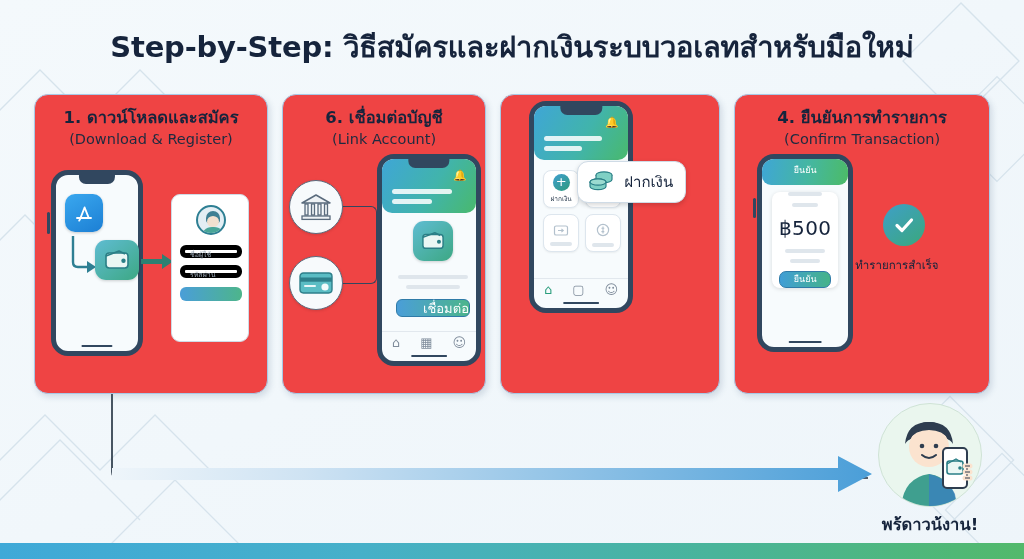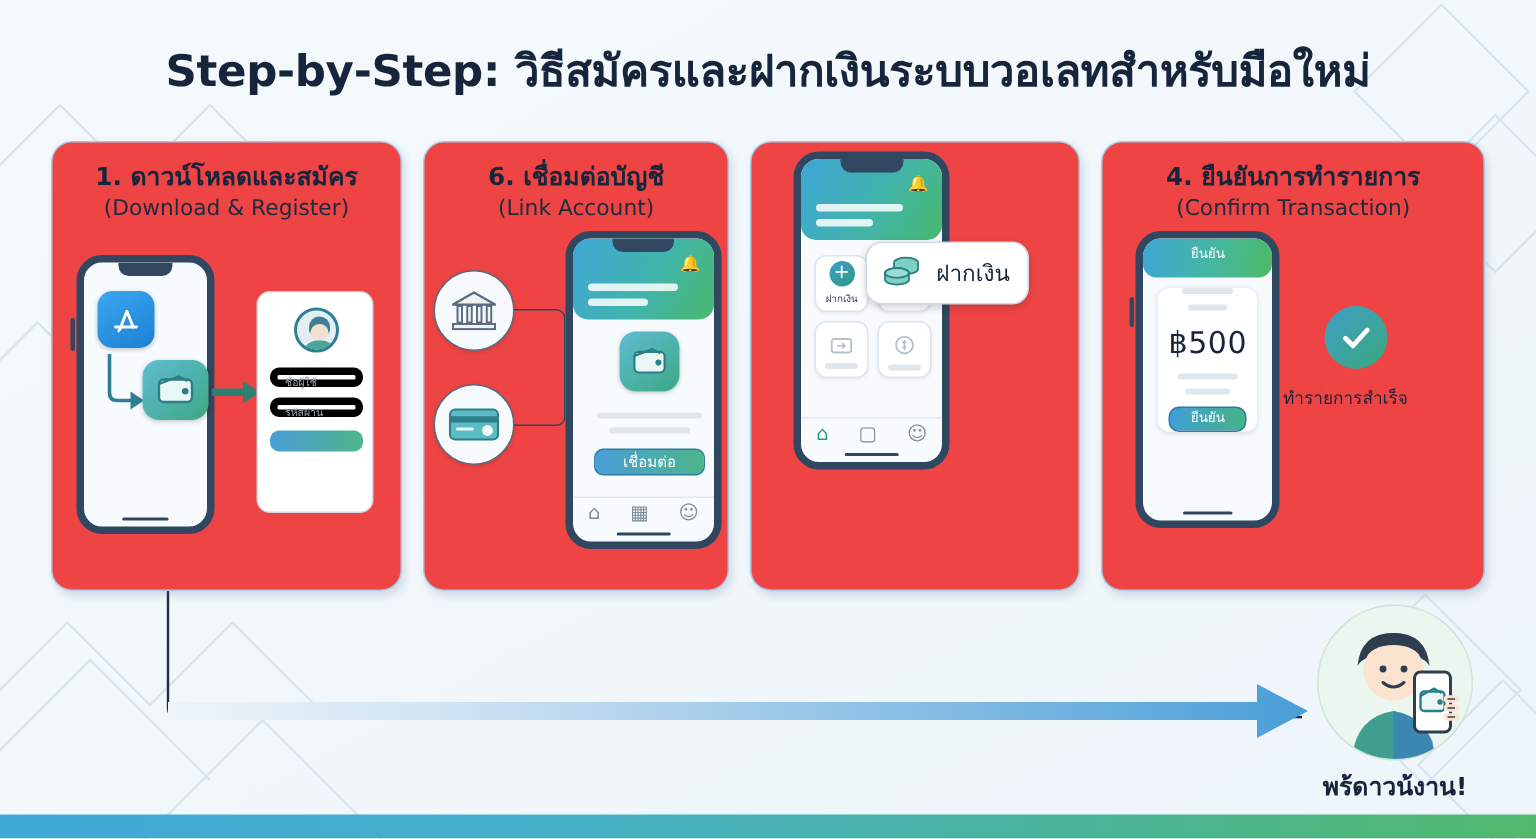--- a/index.html
+++ b/index.html
@@ -344,21 +344,21 @@
         </div>
         <div class="wallet-ico" style="left:31px; top:62px; width:40px; height:40px;">
           <svg width="26" height="22" viewBox="0 0 28 24">
             <rect x="3" y="5" width="22" height="15" rx="3.2" fill="#eaf7f4" stroke="#2a7f86" stroke-width="1.6"></rect>
             <path d="M3 8 L16 3 L22 6" fill="none" stroke="#2a7f86" stroke-width="1.6" stroke-linejoin="round"></path>
             <circle cx="20.5" cy="12.8" r="2.2" fill="#2a7f86"></circle>
           </svg>
         </div>
         <div class="skel" style="left:16px; top:116px; width:70px;"></div>
         <div class="skel" style="left:24px; top:126px; width:54px;"></div>
-        <div class="grad-btn" style="left:14px; top:140px; width:74px; height:18px; line-height:18px; font-size:10px; border:1px solid #2f7ba8;">เชื่อมต่อ</div>
+        <div class="grad-btn" style="left:14px; top:140px; width:74px; height:18px; line-height:18px; font-size:13px; border:1px solid #2f7ba8;text-align:right;">เชื่อมต่อ</div>
         <div class="nav-bar">
           <span>⌂</span>
           <span>▦</span>
           <span>☺</span>
         </div>
         <div class="home-ind"></div>
       </div>
     </div>
   </div>
 

